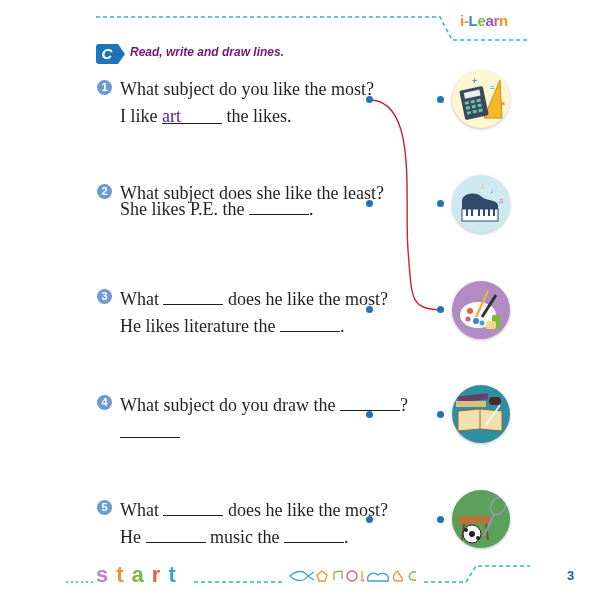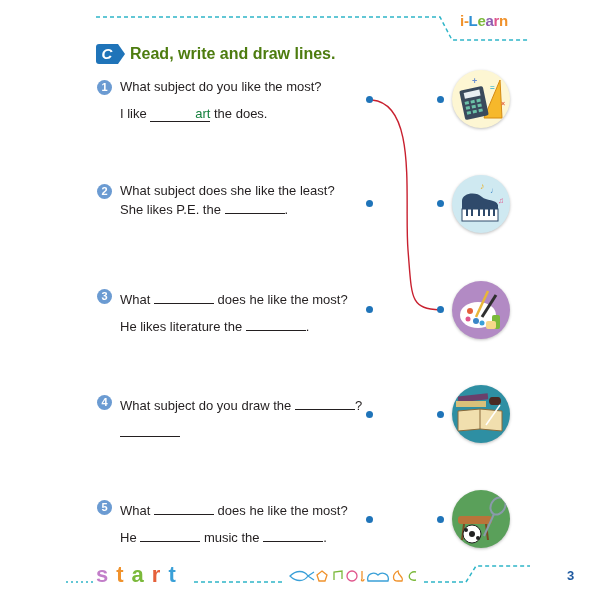--- a/index.html
+++ b/index.html
@@ -12,27 +12,27 @@
   .logo .e { color:#7bb93b; }
   .logo .a { color:#8e5cb0; }
   .logo .r { color:#e0558c; }
   .logo .n { color:#f0922c; }
 
   .section-badge { left:96px; top:44px; width:22px; height:20px; background:#1f74b9; color:#fff;
      font-weight:bold; font-style:italic; font-size:15px; line-height:20px; text-align:center;
      border-radius:3px 0 0 3px; }
   .section-badge::after { content:""; position:absolute; right:-7px; top:0; border-top:10px solid transparent;
      border-bottom:10px solid transparent; border-left:7px solid #1f74b9; }
-  .instruction { left:130px; top:45px; font-size:16px; font-weight:bold; color:#4d7c0f; }
+  .instruction { left:130px; top:45px; font-size:12px; font-weight:bold; font-style:italic; color:#701a75; }
 
   .qnum { width:15px; height:15px; border-radius:50%; background:#6b9bd2; color:#fff; font-size:11px;
           font-weight:bold; text-align:center; line-height:15px; }
-  .line { font-size:13px; color:#231f20; white-space:nowrap; }
-  .blank { display:inline-block; border-bottom:1px solid #231f20; width:60px; text-align:right;
-           color:#15803d; line-height:14px; height:14px; vertical-align:baseline; }
+  .line { font-size:18px; color:#231f20; white-space:nowrap;font-family:Liberation Serif, serif; }
+  .blank { display:inline-block; border-bottom:1px solid #231f20; width:60px; text-align:left;
+           color:#4c1d95; line-height:14px; height:14px; vertical-align:baseline; }
 
   .dot { width:7px; height:7px; border-radius:50%; background:#1f74b9; }
   .pic { width:58px; height:58px; border-radius:50%; overflow:hidden; box-shadow:0 1px 3px rgba(0,0,0,0.25); }
   .page-num { left:567px; top:568px; font-size:13px; font-weight:bold; color:#1f5aa0; }
   .start { left:96px; top:562px; font-size:22px; font-weight:bold; letter-spacing:8px; }
   .start span:nth-child(1){ color:#c27ec9; }
   .start span:nth-child(2){ color:#f0922c; }
   .start span:nth-child(3){ color:#7bb93b; }
   .start span:nth-child(4){ color:#e5603a; }
   .start span:nth-child(5){ color:#3aa0d8; }
@@ -54,21 +54,21 @@
 </div>
 
 <div class="abs section-badge">C</div>
 <div class="abs instruction">Read, write and draw lines.</div>
 
 <div class="abs qnum" style="left:97px;top:80px">1</div>
 <div class="abs line" style="left:120px;top:79px">What subject do you like the most?</div>
 <div class="abs line" style="left:120px;top:106px">
   <span>I like</span>
   <span class="blank">art</span>
-  <span>the does.</span>
+  <span>the likes.</span>
 </div>
 
 <div class="abs qnum" style="left:97px;top:184px">2</div>
 <div class="abs line" style="left:120px;top:183px">What subject does she like the least?</div>
 <div class="abs line" style="left:120px;top:199px">
   <span>She likes P.E. the</span>
   <span class="blank"></span><span>.</span>
 </div>
 
 <div class="abs qnum" style="left:97px;top:289px">3</div>

